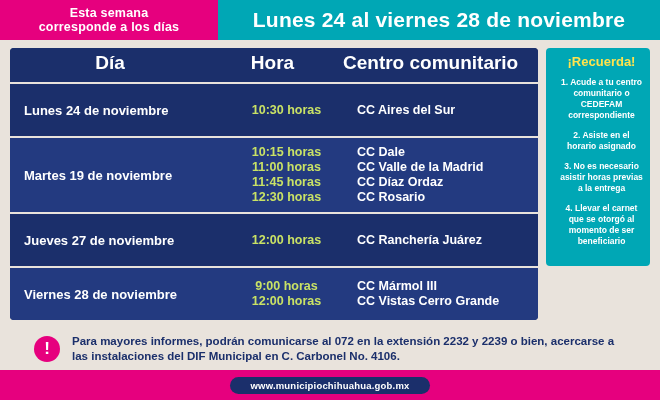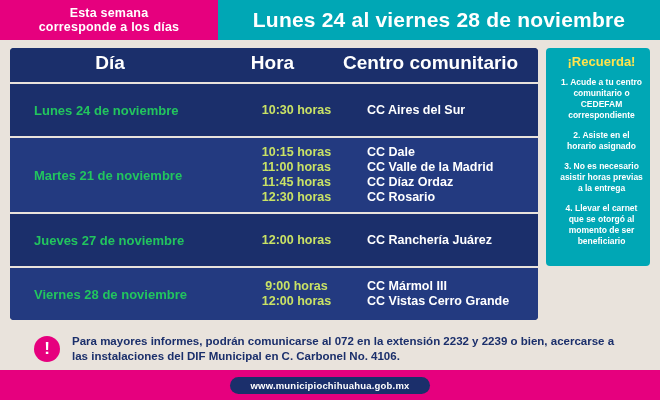--- a/index.html
+++ b/index.html
@@ -79,25 +79,25 @@
 
   .sched-row {
     display: flex;
     align-items: center;
     border-top: 2px solid #e9e3dc;
     min-height: 38px;
     padding: 7px 0;
   }
   .sched-row.alt { background: #233a80; }
   .sched-row .col-day {
-    color: #22c55e;
+    color: #ffffff;
     font-weight: bold;
     font-size: 13px;
     text-align: left;
-    padding-left: 24px;
+    padding-left: 14px;
   }
   .sched-row .col-hour {
     color: #c9e265;
     font-weight: bold;
     font-size: 12.5px;
     text-align: center;
     line-height: 15px;
   }
   .sched-row .col-place {
     color: #ffffff;
@@ -208,21 +208,21 @@
         <div class="col-place">Centro comunitario</div>
       </div>
 
       <div class="sched-row">
         <div class="col-day">Lunes 24 de noviembre</div>
         <div class="col-hour multiline">10:30 horas</div>
         <div class="col-place multiline">CC Aires del Sur</div>
       </div>
 
       <div class="sched-row alt">
-        <div class="col-day">Martes 21 de noviembre</div>
+        <div class="col-day">Martes 19 de noviembre</div>
         <div class="col-hour multiline">10:15 horas<br>11:00 horas<br>11:45 horas<br>12:30 horas</div>
         <div class="col-place multiline">CC Dale<br>CC Valle de la Madrid<br>CC Díaz Ordaz<br>CC Rosario</div>
       </div>
 
       <div class="sched-row">
         <div class="col-day">Jueves 27 de noviembre</div>
         <div class="col-hour multiline">12:00 horas</div>
         <div class="col-place multiline">CC Ranchería Juárez</div>
       </div>
 

